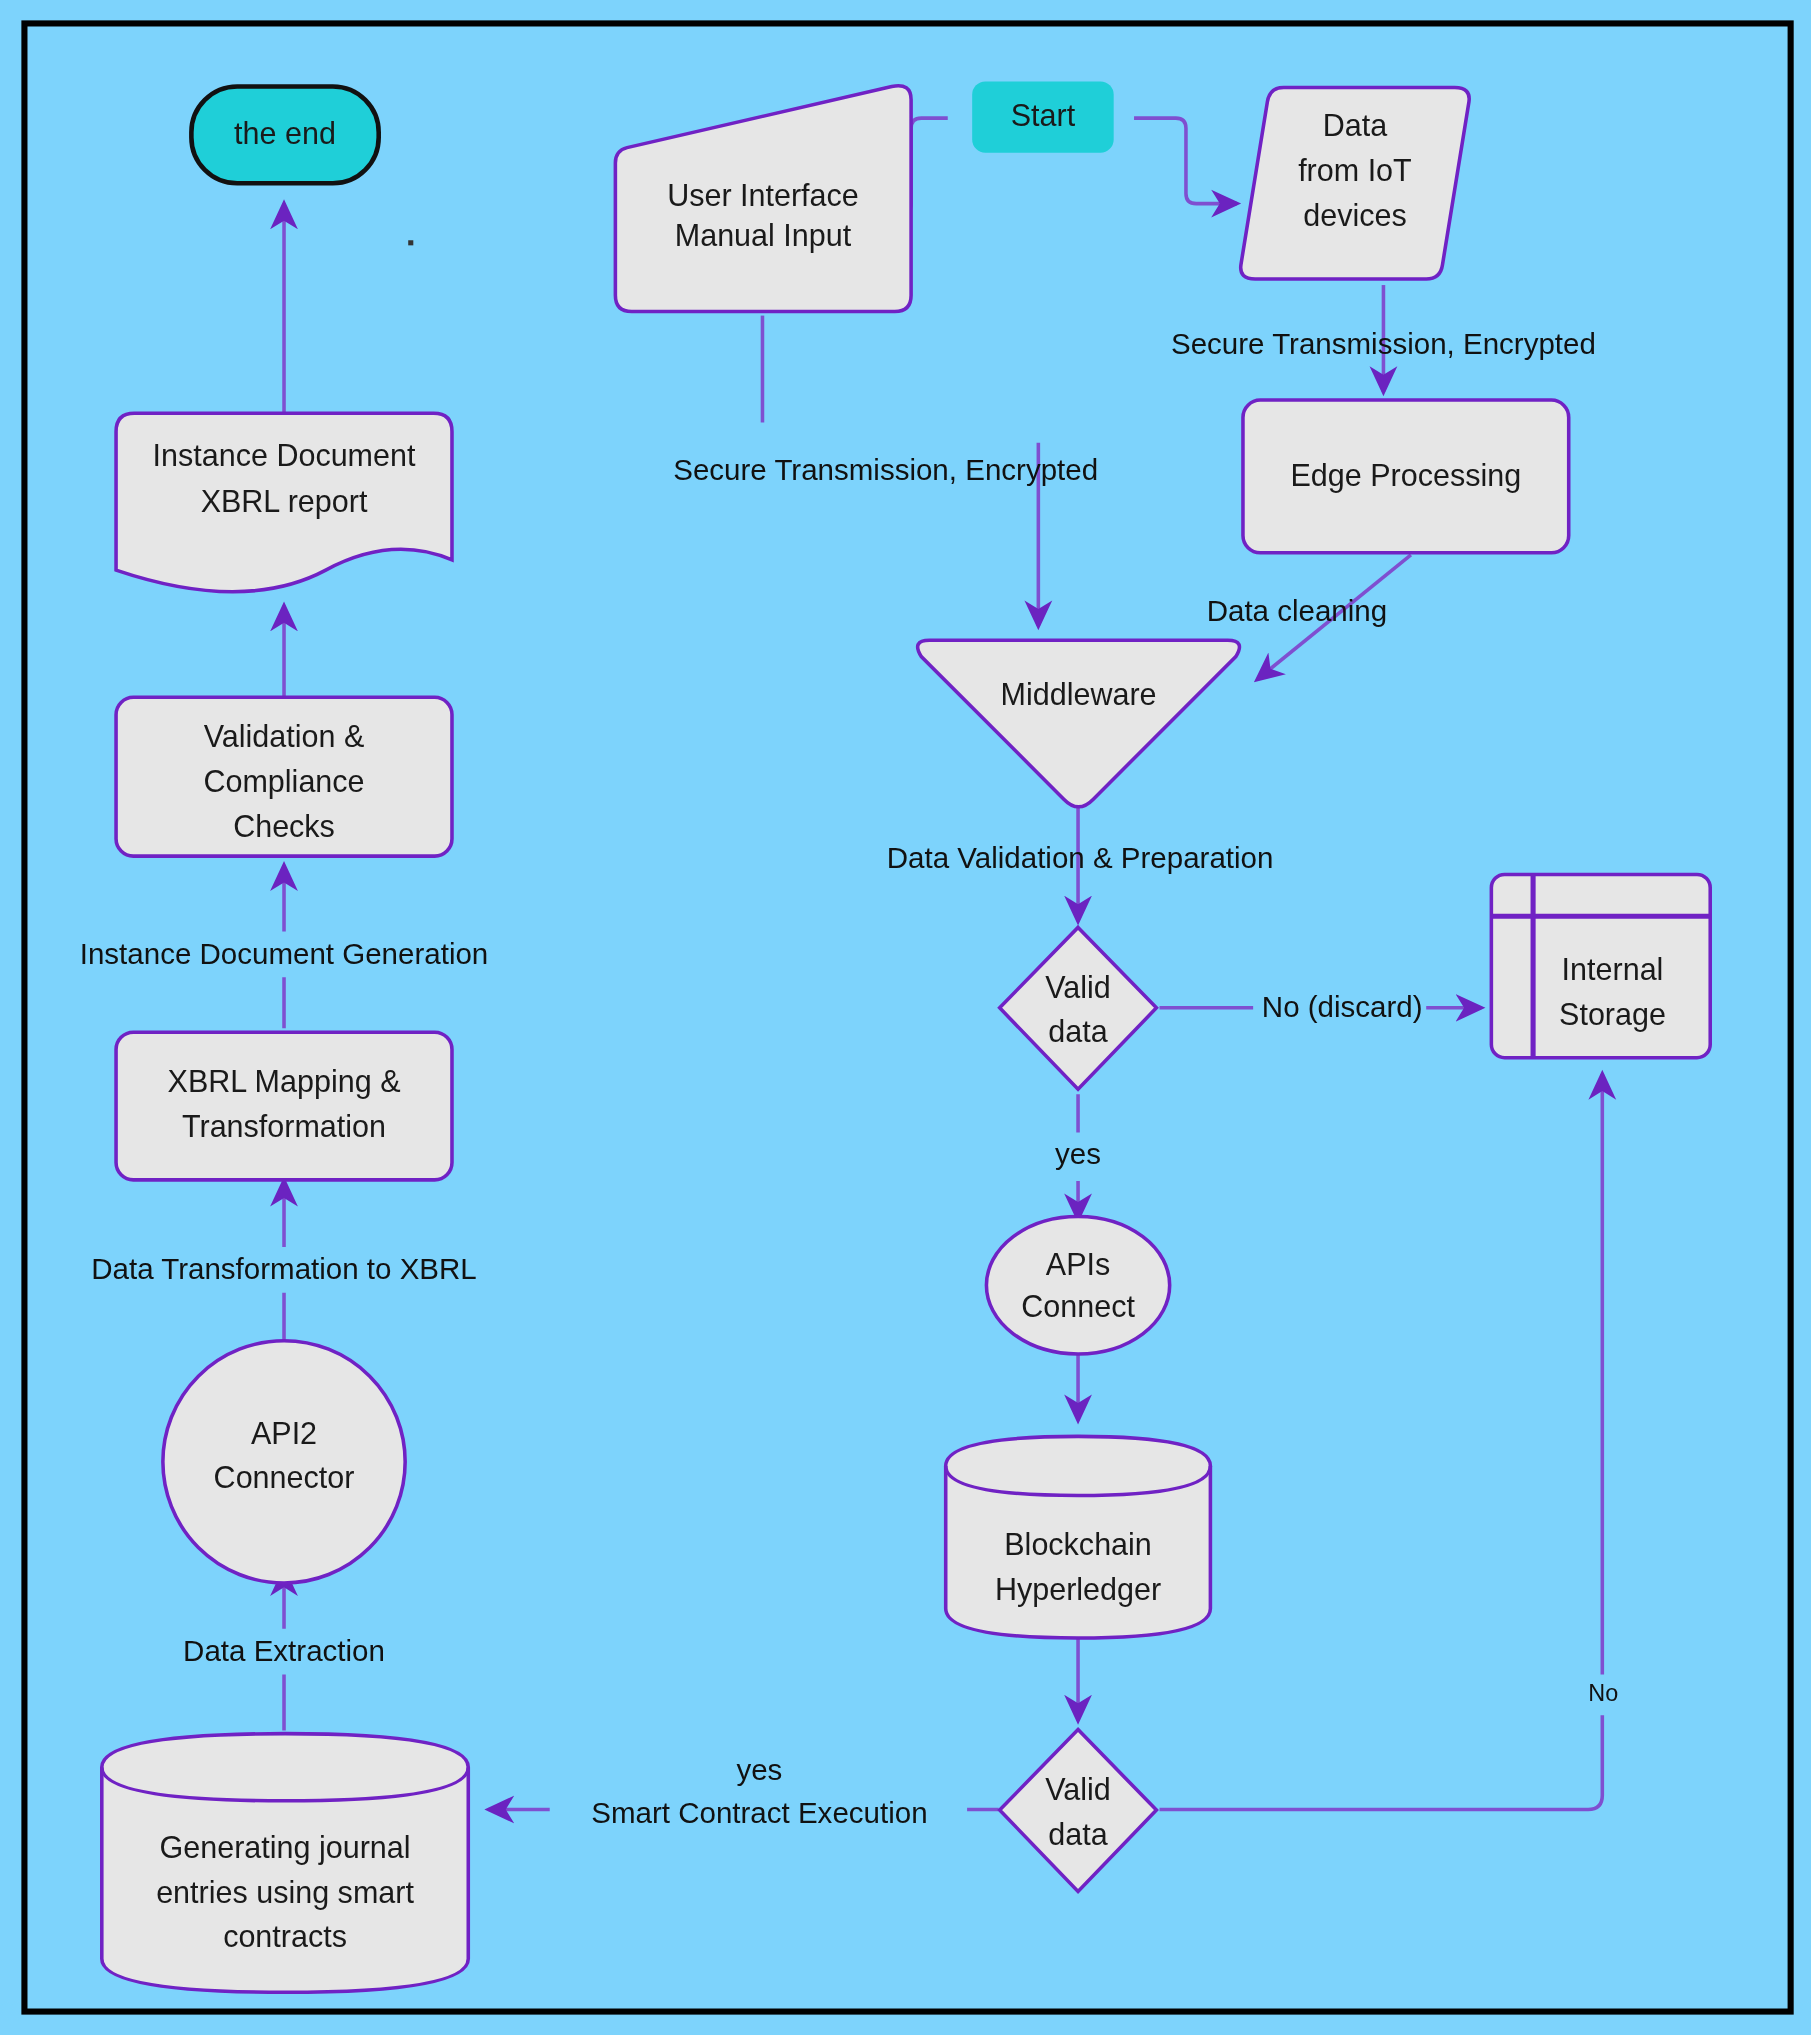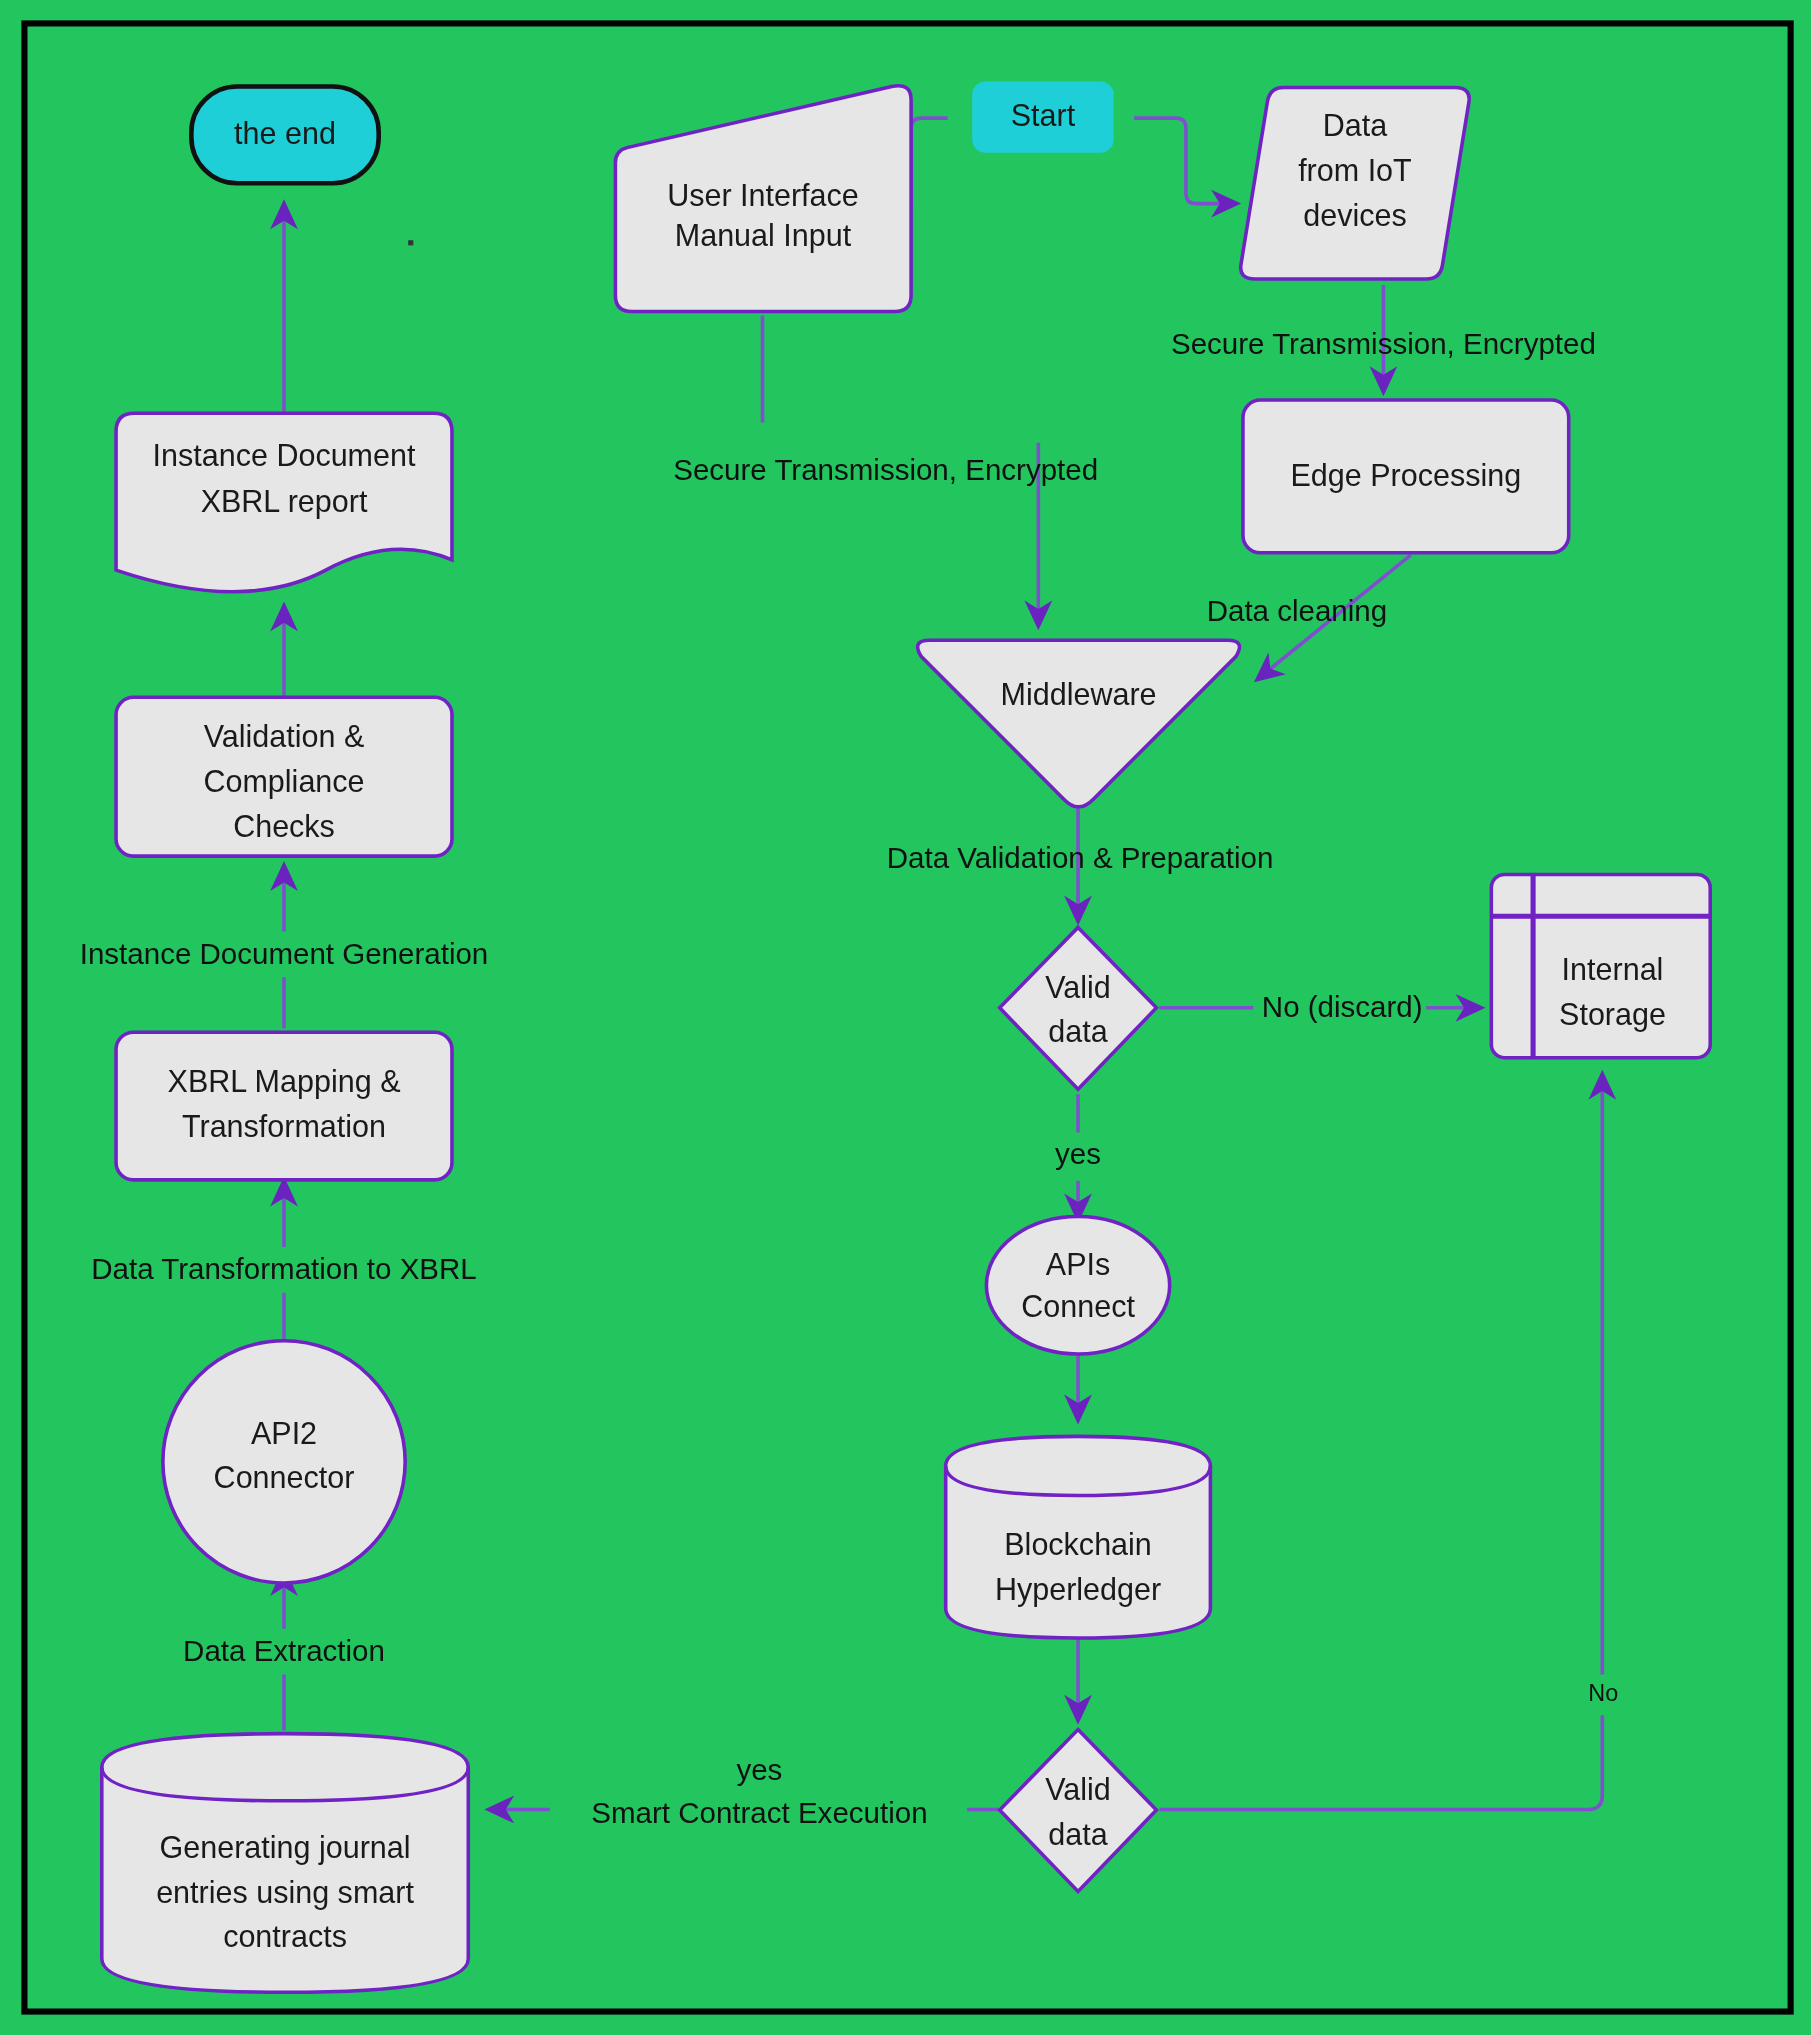--- a/index.html
+++ b/index.html
@@ -1,17 +1,17 @@
 <!DOCTYPE html>
 <html style="font-size:8.1px"><head>
 <meta charset="utf-8">
 <style>
   html,body{margin:0;padding:0;background:#ffffff;}
   body{width:1811px;height:2035px;font-family:"Liberation Sans",sans-serif;}
-  #canvas{position:relative;width:1811px;height:2035px;background:#22c55e;overflow:hidden;text-align:center;}
+  #canvas{position:relative;width:1811px;height:2035px;background:#7dd3fc;overflow:hidden;text-align:center;}
   svg#flow{position:absolute;left:0;top:0;width:1811px;height:2035px;}
   .node-text{font-family:"Liberation Sans",sans-serif;font-size:60px;fill:#1a1a1a;text-anchor:middle;dominant-baseline:middle;}
   .edge-label{font-family:"Liberation Sans",sans-serif;font-size:58px;fill:#111111;text-anchor:middle;dominant-baseline:middle;}
   .edge-label.sm{font-size:46px;}
   .shape{fill:#e6e6e6;stroke:#7022c4;stroke-width:7;}
   .shape-term{fill:#1fcfd8;stroke:#111111;stroke-width:9;}
   .shape-term-plain{fill:#1fcfd8;stroke:none;}
   .edge{fill:none;stroke:#7f4fd0;stroke-width:7;}
   .frame{fill:none;stroke:#000000;stroke-width:12;}
   .dotmark{fill:#333;}

